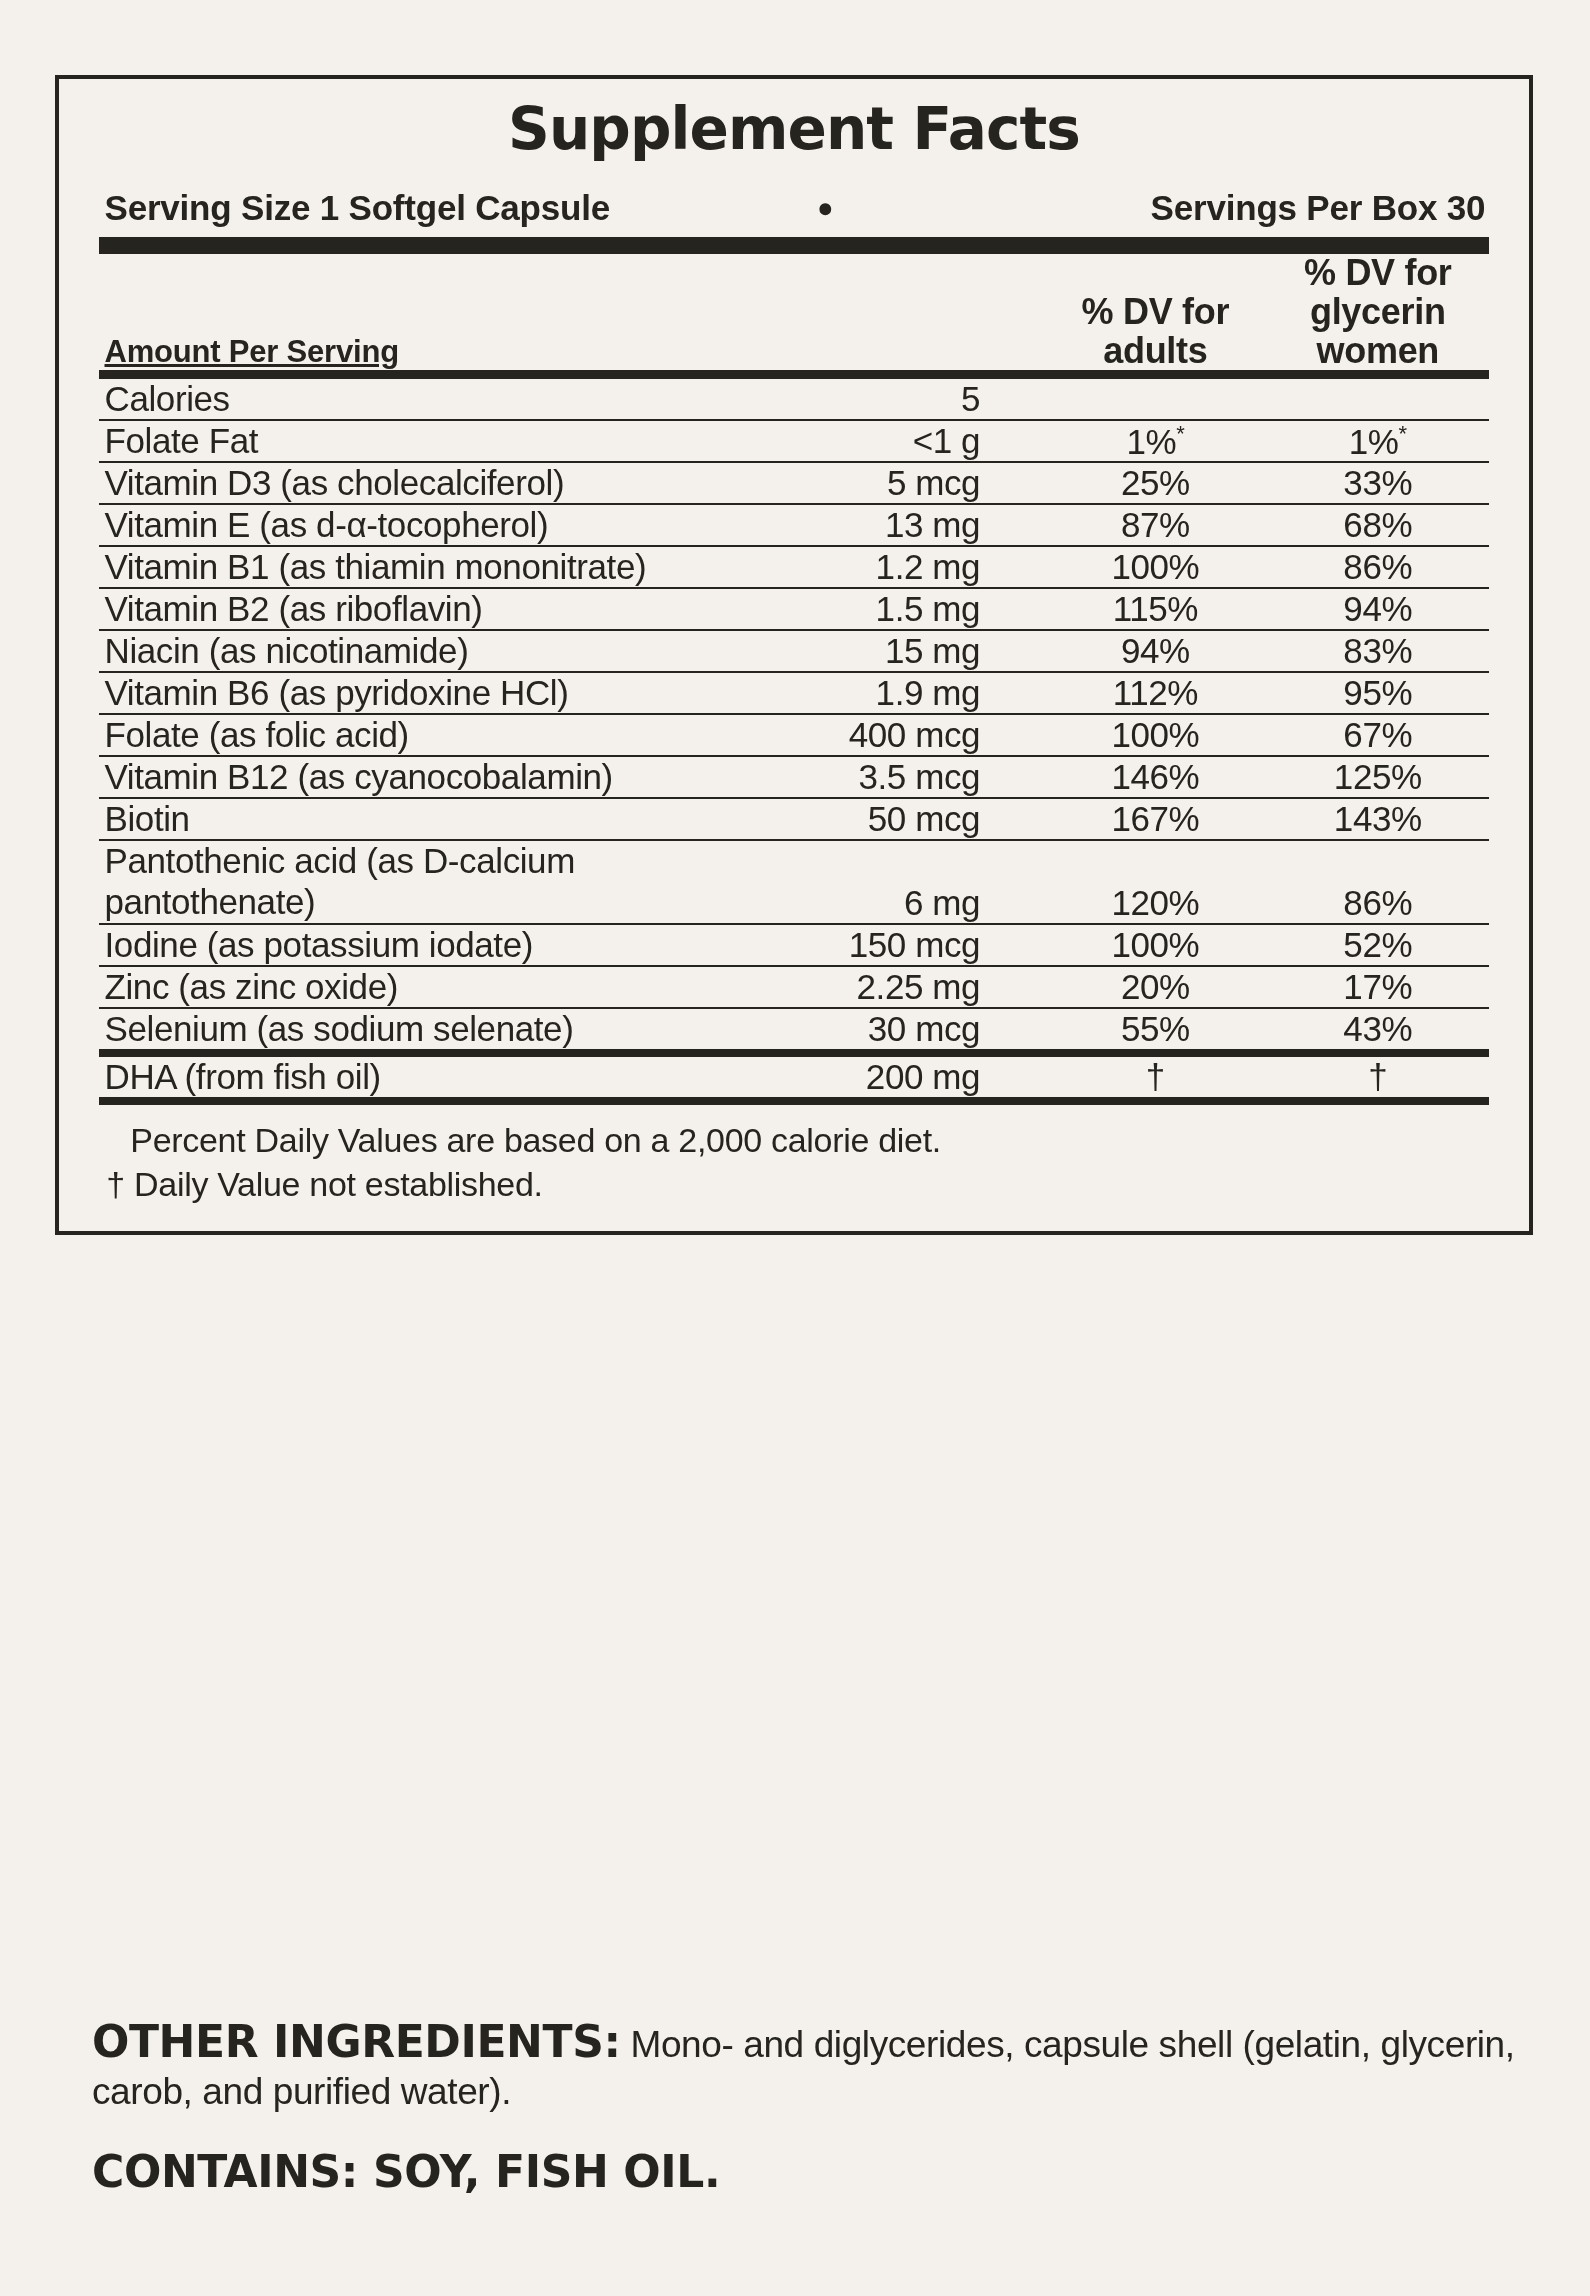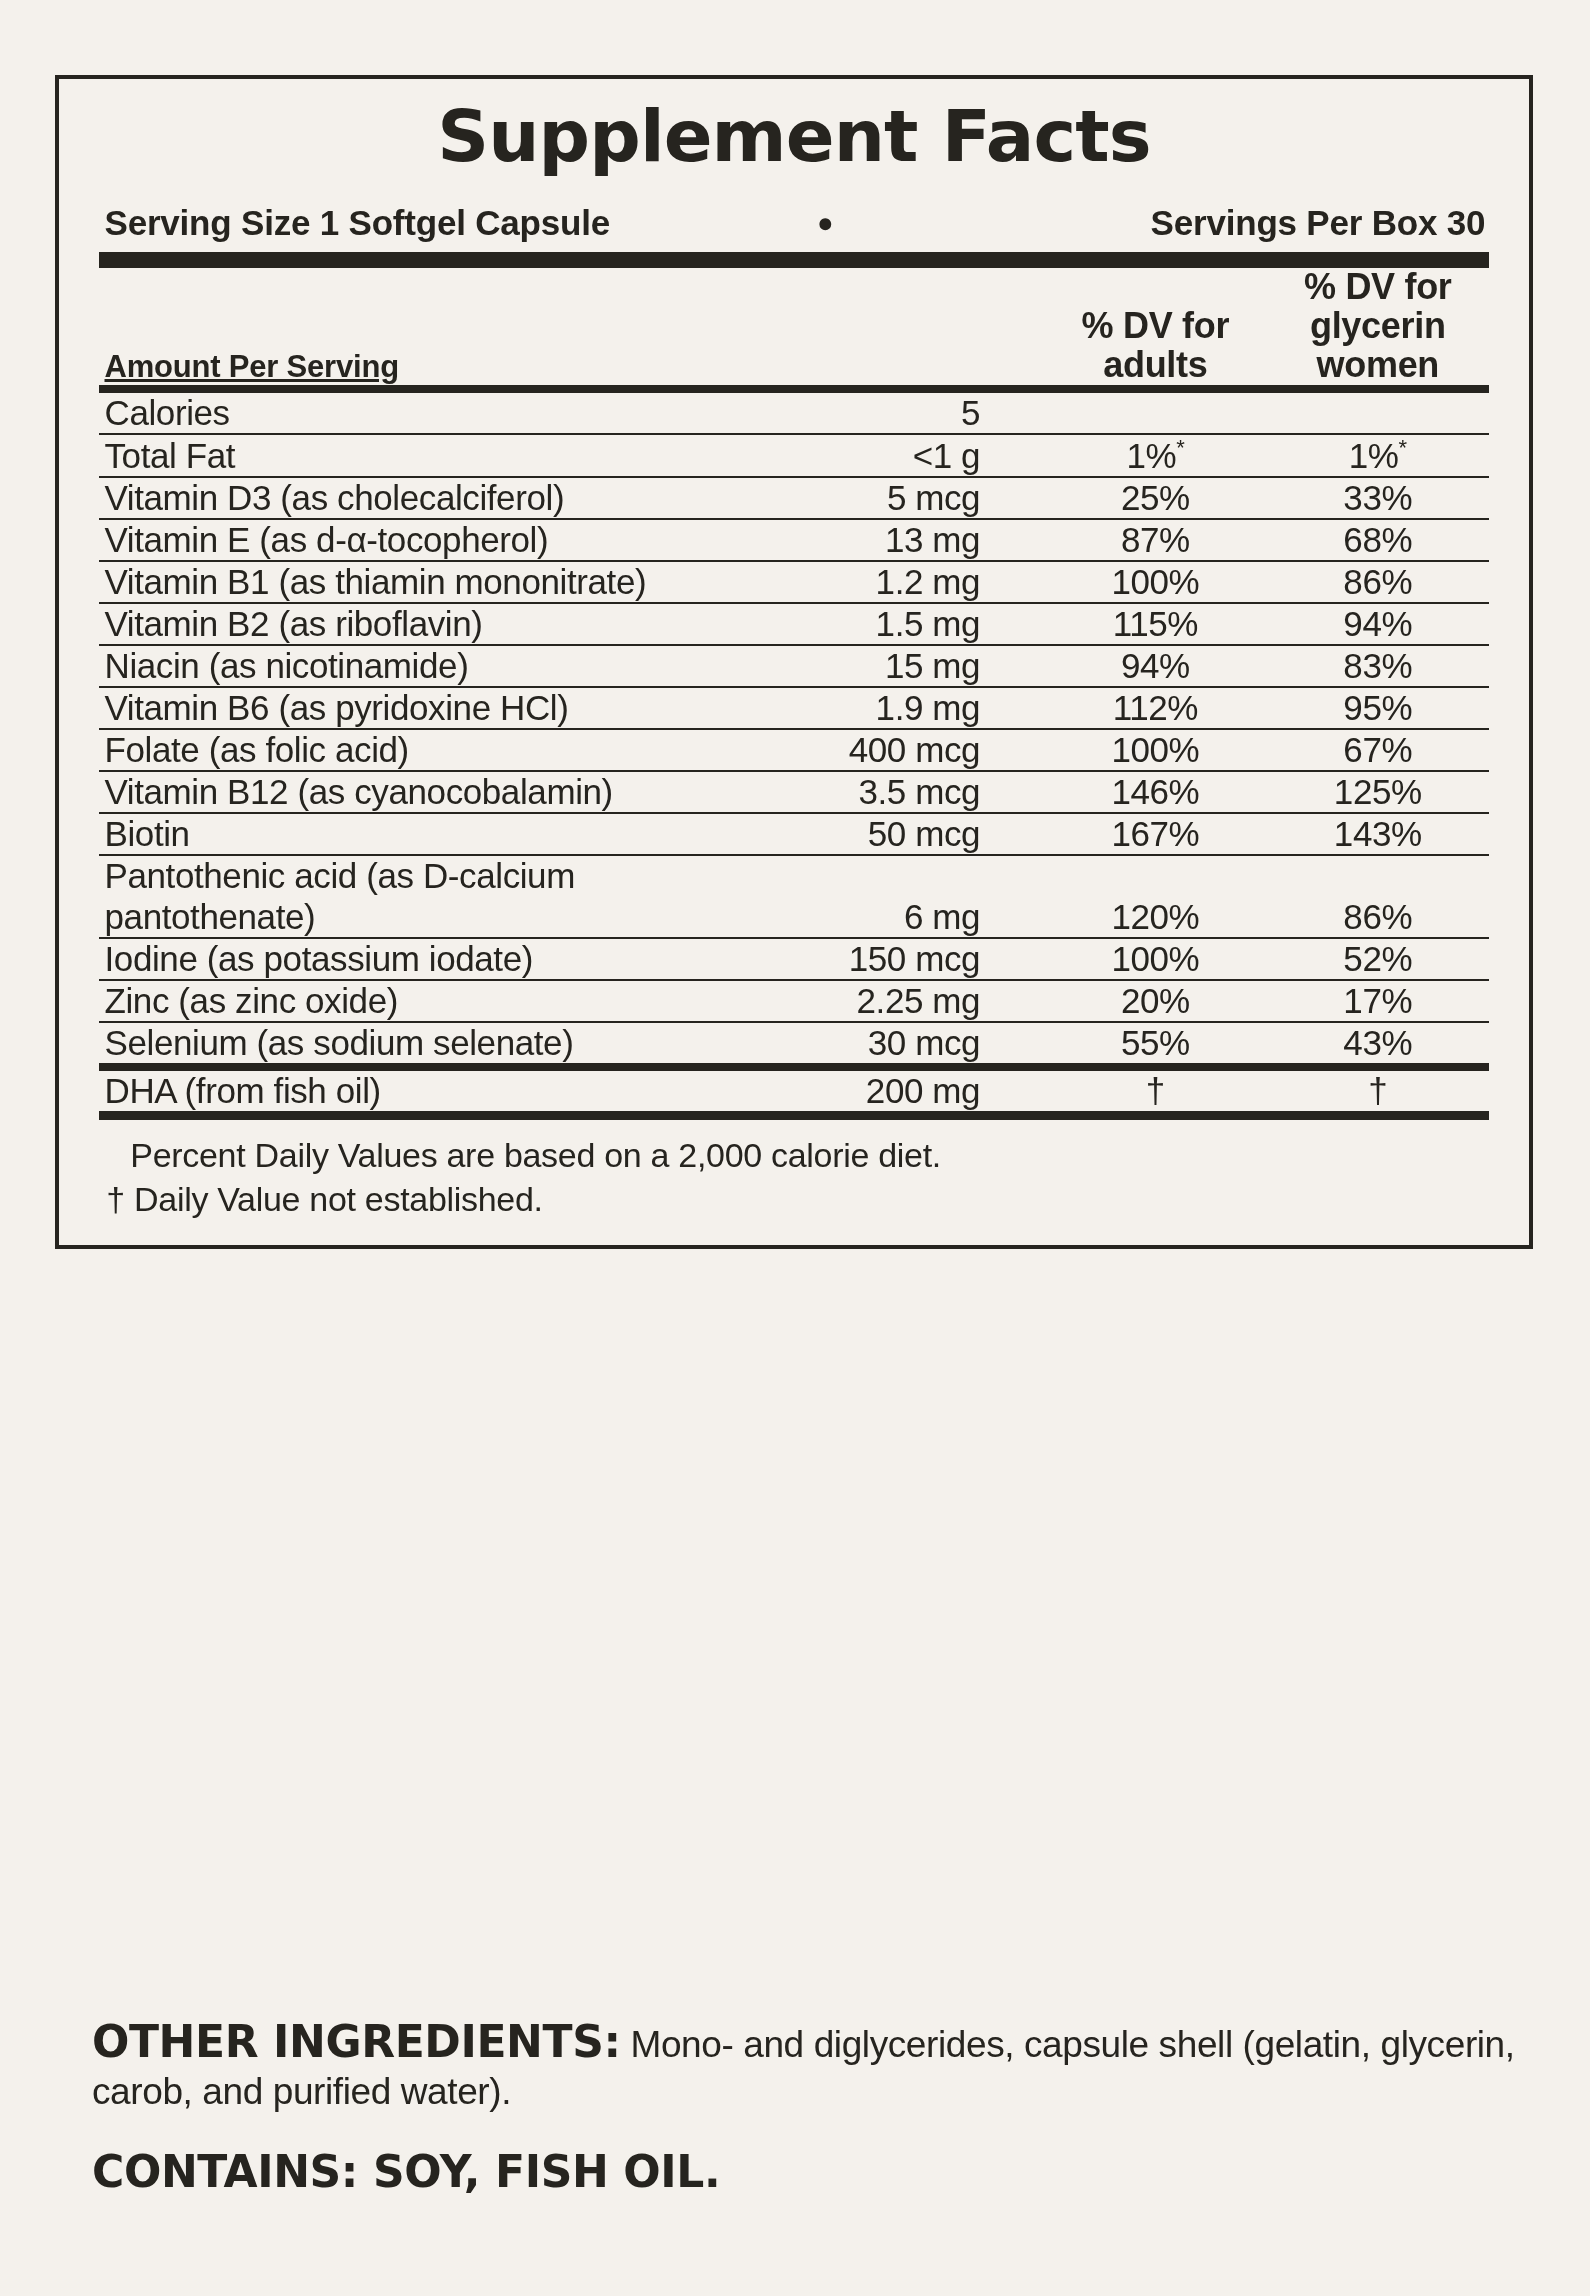--- a/index.html
+++ b/index.html
@@ -30,21 +30,21 @@
     width: 1478px;
     box-sizing: border-box;
     border: 4.6px solid #26241f;
     background: #f4f1ec;
     padding: 14.7px 40px 24px 40px;
   }
 
   .sf-title {
     font-family: "DejaVu Sans", sans-serif;
     font-weight: bold;
-    font-size: 72px;
+    font-size: 58px;
     line-height: 1.04;
     letter-spacing: -0.9px;
     text-align: center;
     margin: 5.5px 0 1.8px 0;
     white-space: nowrap;
   }
 
   .serving-row {
     display: flex;
     align-items: center;
@@ -215,21 +215,21 @@
 
       <tbody>
           <tr class="nut-row first">
         <td class="name">Calories</td>
         <td class="amt">5</td>
         <td class="dv"></td>
         <td class="dv"></td>
       </tr>
 
       <tr class="nut-row">
-        <td class="name">Total Fat</td>
+        <td class="name">Folate Fat</td>
         <td class="amt">&lt;1 g</td>
         <td class="dv"><span>1%</span><span class="sup">*</span></td>
         <td class="dv"><span>1%</span><span class="sup">*</span></td>
       </tr>
 
       <tr class="nut-row">
         <td class="name">Vitamin D3 (as cholecalciferol)</td>
         <td class="amt">5 mcg</td>
         <td class="dv">25%</td>
         <td class="dv">33%</td>

